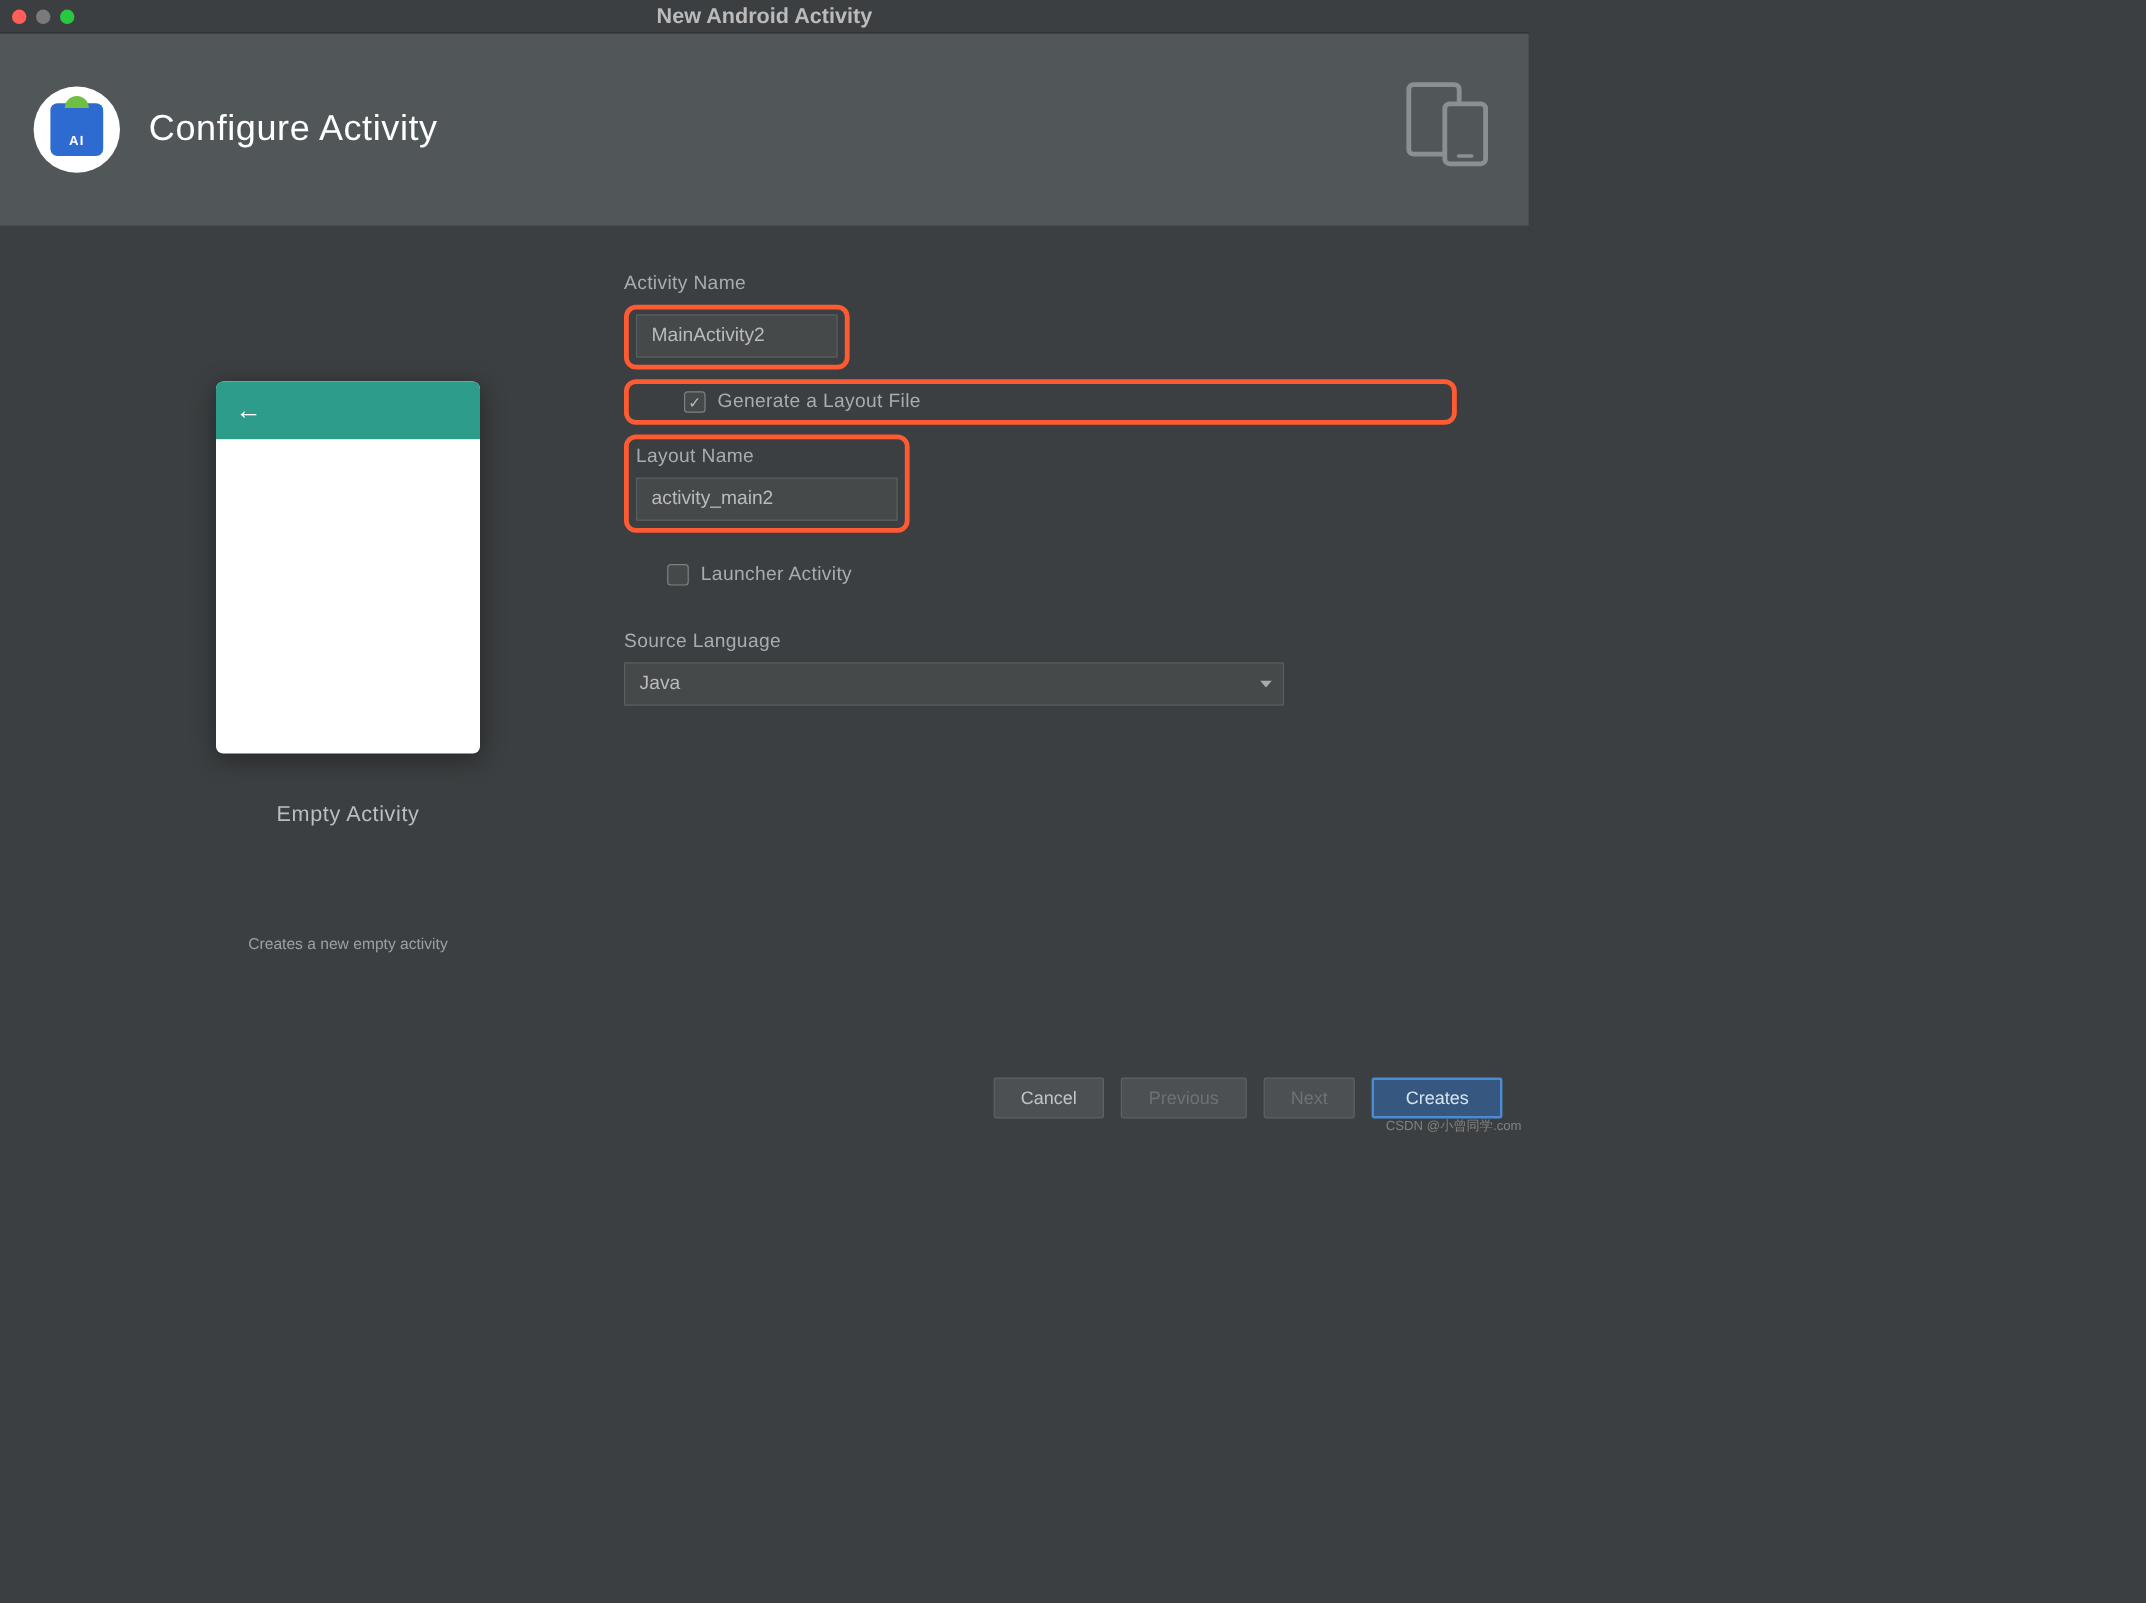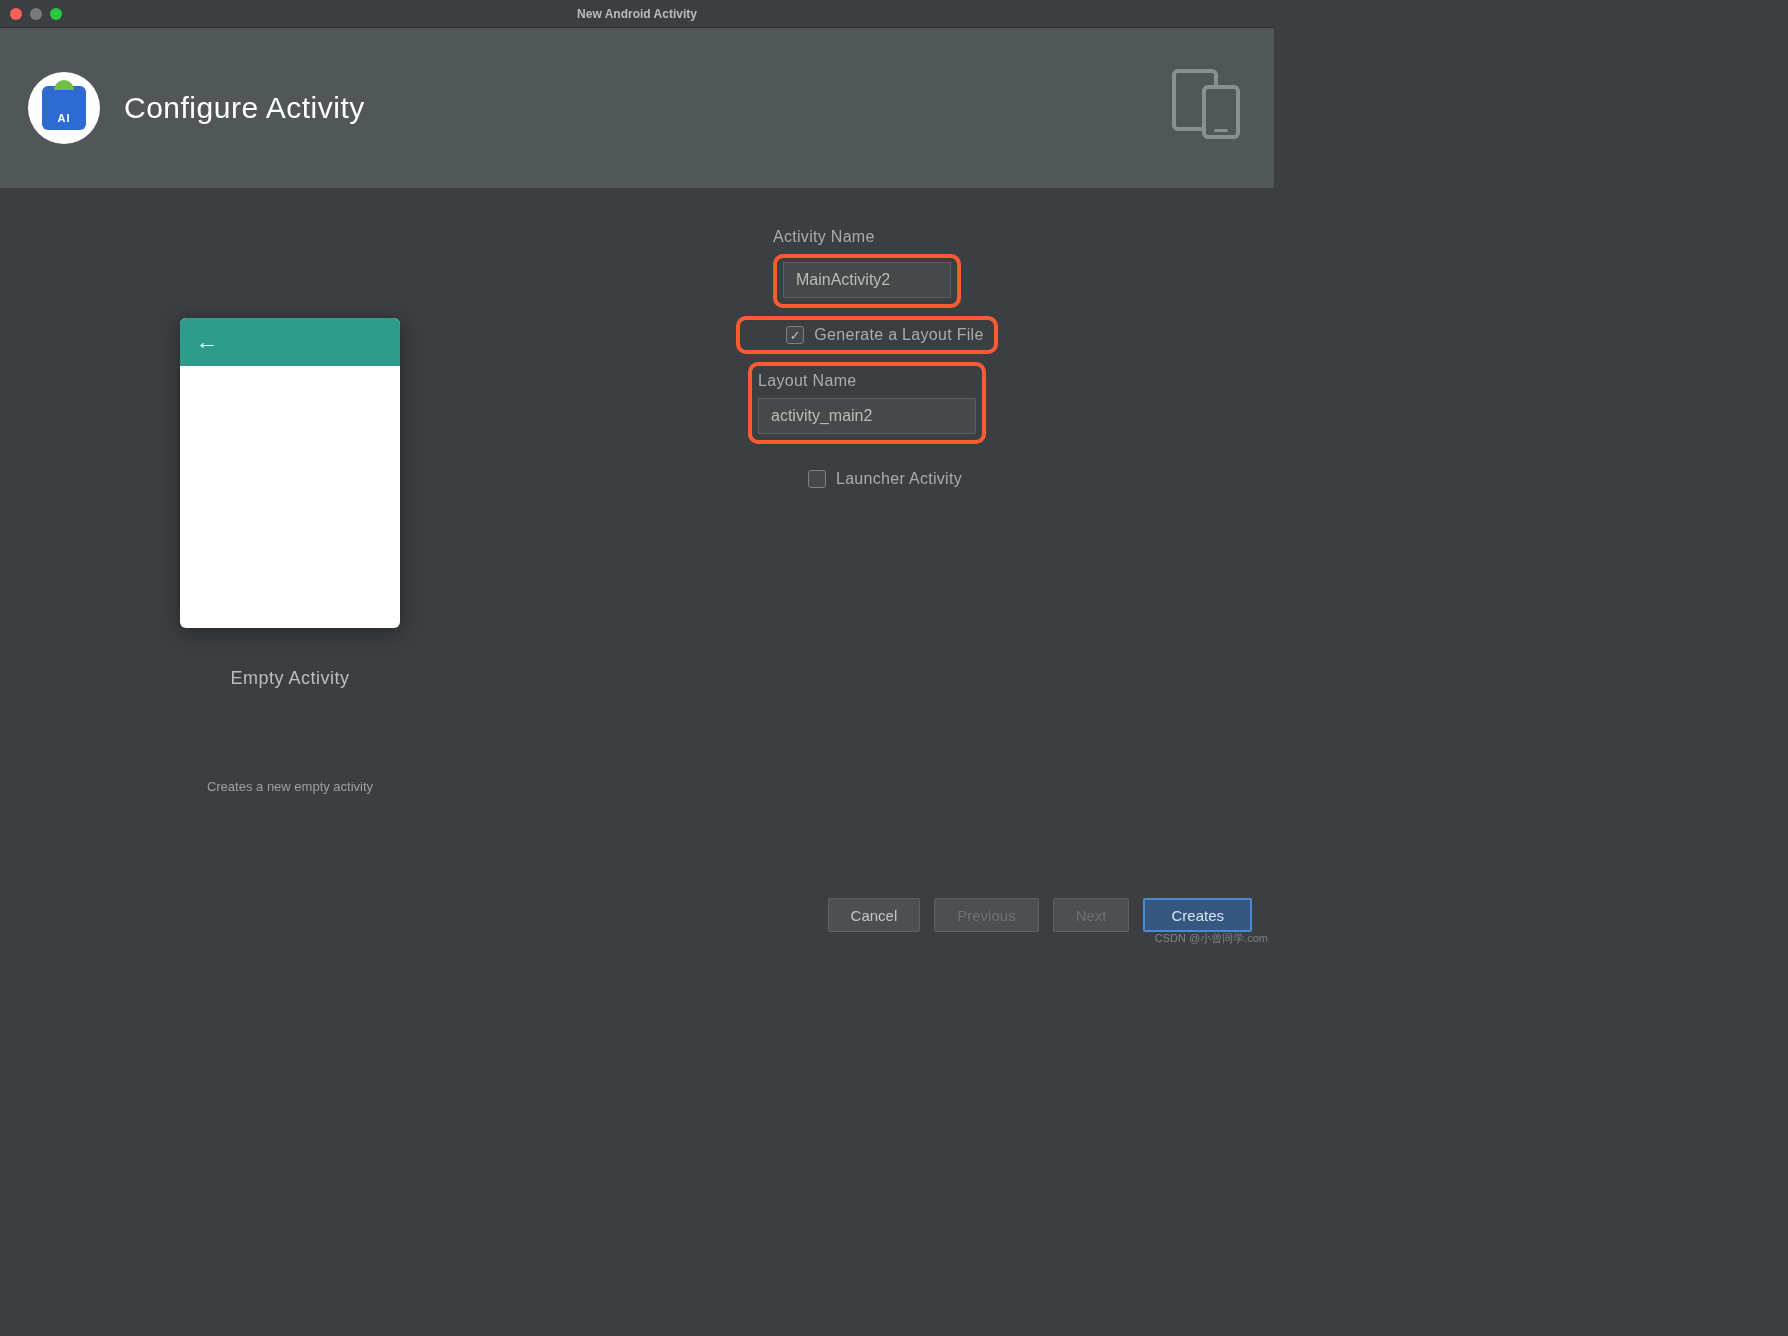--- a/index.html
+++ b/index.html
@@ -4,36 +4,36 @@
 <style>
   * { box-sizing: border-box; margin: 0; padding: 0; font-family: -apple-system, "Helvetica Neue", Arial, sans-serif; }
   html, body { width: 100%; height: 100%; background: #3c3f41; }
   .window { width: 1274px; height: 948px; background: #3c3f41; position: relative; overflow: hidden; }
   .titlebar { height: 28px; background: #3c3f41; display: flex; align-items: center; position: relative; border-bottom: 1px solid #2b2b2b; }
   .traffic { display: flex; gap: 8px; margin-left: 10px; }
   .dot { width: 12px; height: 12px; border-radius: 50%; }
   .dot.red { background: #ff5f57; }
   .dot.yellow { background: #7a7a7a; }
   .dot.green { background: #28c840; }
-  .title { position: absolute; left: 50%; transform: translateX(-50%); color: #bbbbbb; font-size: 12px; font-weight: 600; }
+  .title { position: absolute; left: 50%; transform: translateX(-50%); color: #bbbbbb; font-size: 18px; font-weight: 600; }
   .header { height: 160px; background: #515658; display: flex; align-items: center; padding: 0 28px; position: relative; }
   .logo-circle { width: 72px; height: 72px; border-radius: 50%; background: #fff; display: flex; align-items: center; justify-content: center; margin-right: 24px; }
   .logo-inner { width: 44px; height: 44px; background: #2d6bd1; border-radius: 6px; position: relative; }
   .logo-inner::before { content: ""; position: absolute; top: -6px; left: 12px; width: 20px; height: 10px; background: #6fbf44; border-radius: 10px 10px 0 0; }
   .logo-text { position: absolute; bottom: 6px; left: 0; right: 0; text-align: center; font-size: 11px; font-weight: 700; color: #fff; letter-spacing: 1px; }
   .header h1 { color: #fff; font-size: 30px; font-weight: 400; letter-spacing: 0.5px; }
   .devices-icon { position: absolute; right: 28px; top: 50%; transform: translateY(-50%); opacity: 0.55; }
   .body { display: flex; padding: 40px 60px 0 60px; gap: 0; height: calc(100% - 28px - 160px - 60px); }
   .preview-col { width: 460px; display: flex; flex-direction: column; align-items: center; padding-top: 90px; }
   .phone-frame { width: 220px; height: 310px; background: #fff; border-radius: 6px; box-shadow: 0 4px 20px rgba(0,0,0,0.4); overflow: hidden; }
   .phone-top { height: 48px; background: #2e9c8a; display: flex; align-items: center; padding-left: 16px; }
   .back-arrow { color: #fff; font-size: 22px; font-weight: 300; }
   .preview-label { margin-top: 40px; color: #b8bfc4; font-size: 18px; letter-spacing: 0.5px; }
   .preview-desc { margin-top: 90px; color: #9aa0a3; font-size: 13px; width: 100%; text-align: center; }
-  .form-col { flex: 1; display: flex; flex-direction: column; gap: 0; padding-top: 0; align-items: center; }
+  .form-col { flex: 1; display: flex; flex-direction: column; gap: 0; padding-top: 0; }
   .field-label { color: #a6adb1; font-size: 16px; margin-bottom: 8px; letter-spacing: 0.3px; }
   .text-input { width: 550px; height: 36px; background: #45494a; border: 1px solid #5a5f61; color: #bbbbbb; font-size: 16px; padding: 0 12px; outline: none; }
   .checkbox-row { display: flex; align-items: center; gap: 10px; margin: 14px 0 14px 0; padding-left: 36px; }
   .checkbox { width: 18px; height: 18px; border: 1px solid #7d8184; border-radius: 3px; background: #45494a; display: flex; align-items: center; justify-content: center; color: #bbbbbb; font-size: 13px; }
   .checkbox.checked::after { content: "✓"; }
   .checkbox-label { color: #a6adb1; font-size: 16px; letter-spacing: 0.3px; }
   .select { width: 550px; height: 36px; background: #45494a; border: 1px solid #5a5f61; color: #bbbbbb; font-size: 16px; padding: 0 12px; display: flex; align-items: center; justify-content: space-between; }
   .select-arrow { width: 28px; height: 100%; border-left: 1px solid #5a5f61; display: flex; align-items: center; justify-content: center; margin-right: -12px; }
   .group-activity { margin-top: 0; }
   .group-layout { position: relative; }
@@ -118,20 +118,31 @@
       </div>
 
       <div class="group-launcher">
         <div class="checkbox-row">
           <div class="checkbox"></div>
           <span class="checkbox-label">Launcher Activity</span>
         </div>
       </div>
 
 
+      <div class="group-source">
+        <div class="field-label">Source Language</div>
+        <div class="select">
+          <span>Java</span>
+          <span class="select-arrow" style="border-left:none">
+            <svg width="10" height="6" viewBox="0 0 10 6">
+                <path d="M0 0 L5 6 L10 0" fill="#a6adb1"></path>
+              </svg>
+          </span>
+        </div>
+      </div>
 
     </div>
   </div>
 
   <div class="footer">
     <div class="btn">Cancel</div>
     <div class="btn disabled">Previous</div>
     <div class="btn disabled">Next</div>
     <div class="btn primary">Creates</div>
   </div>

